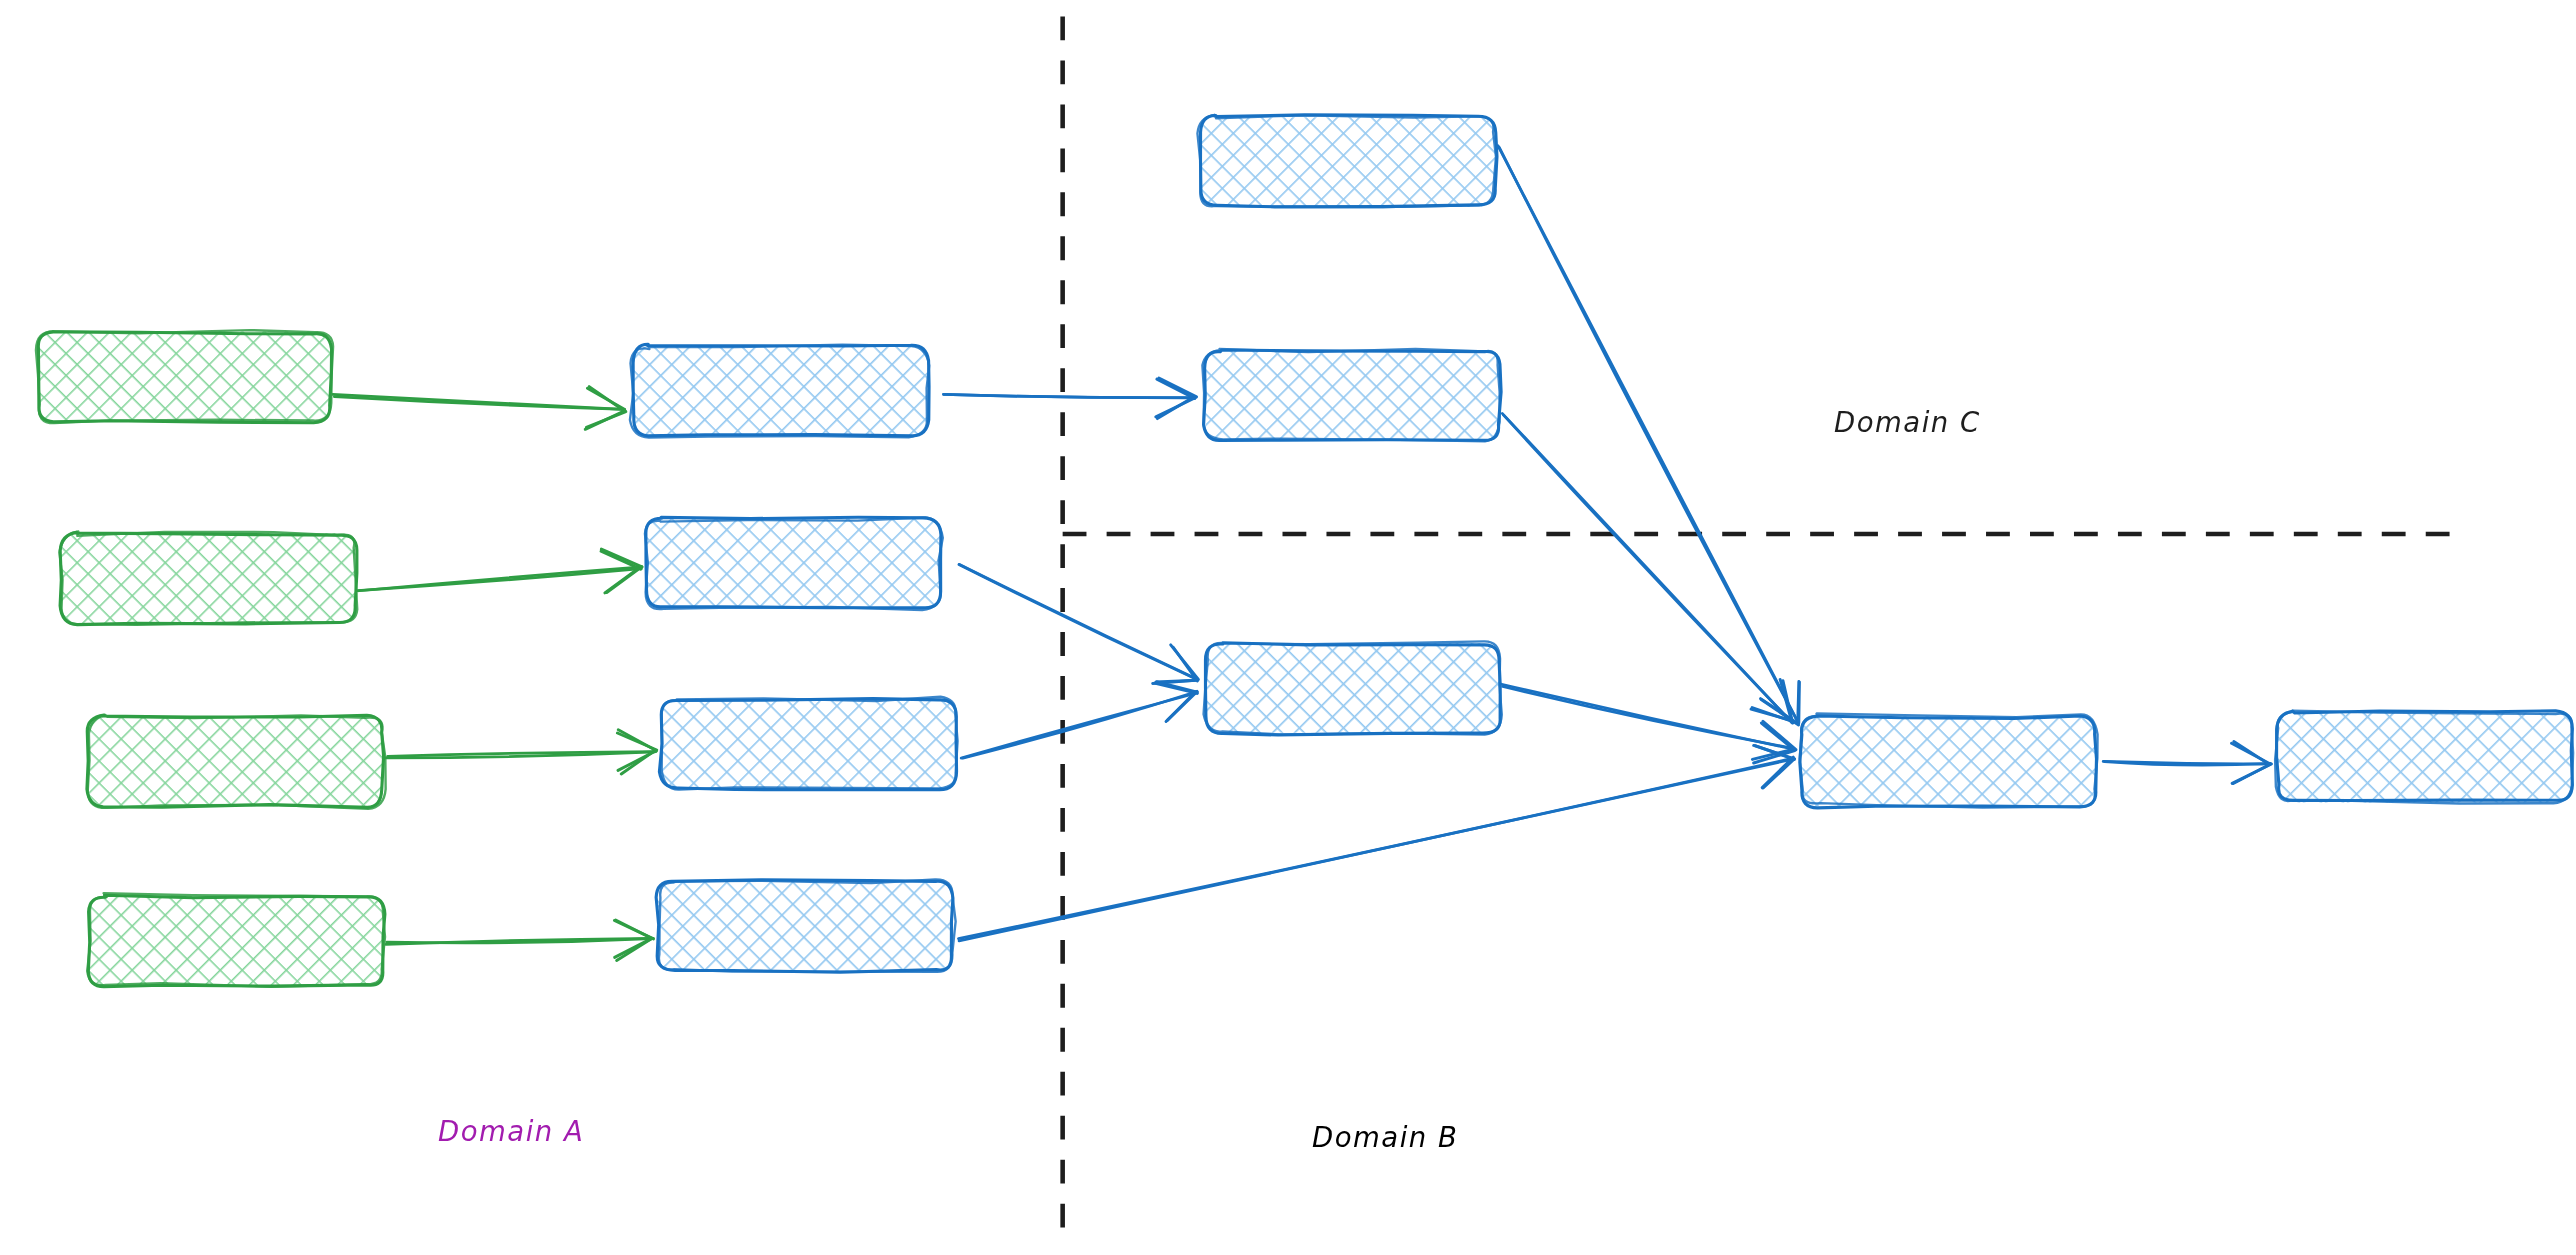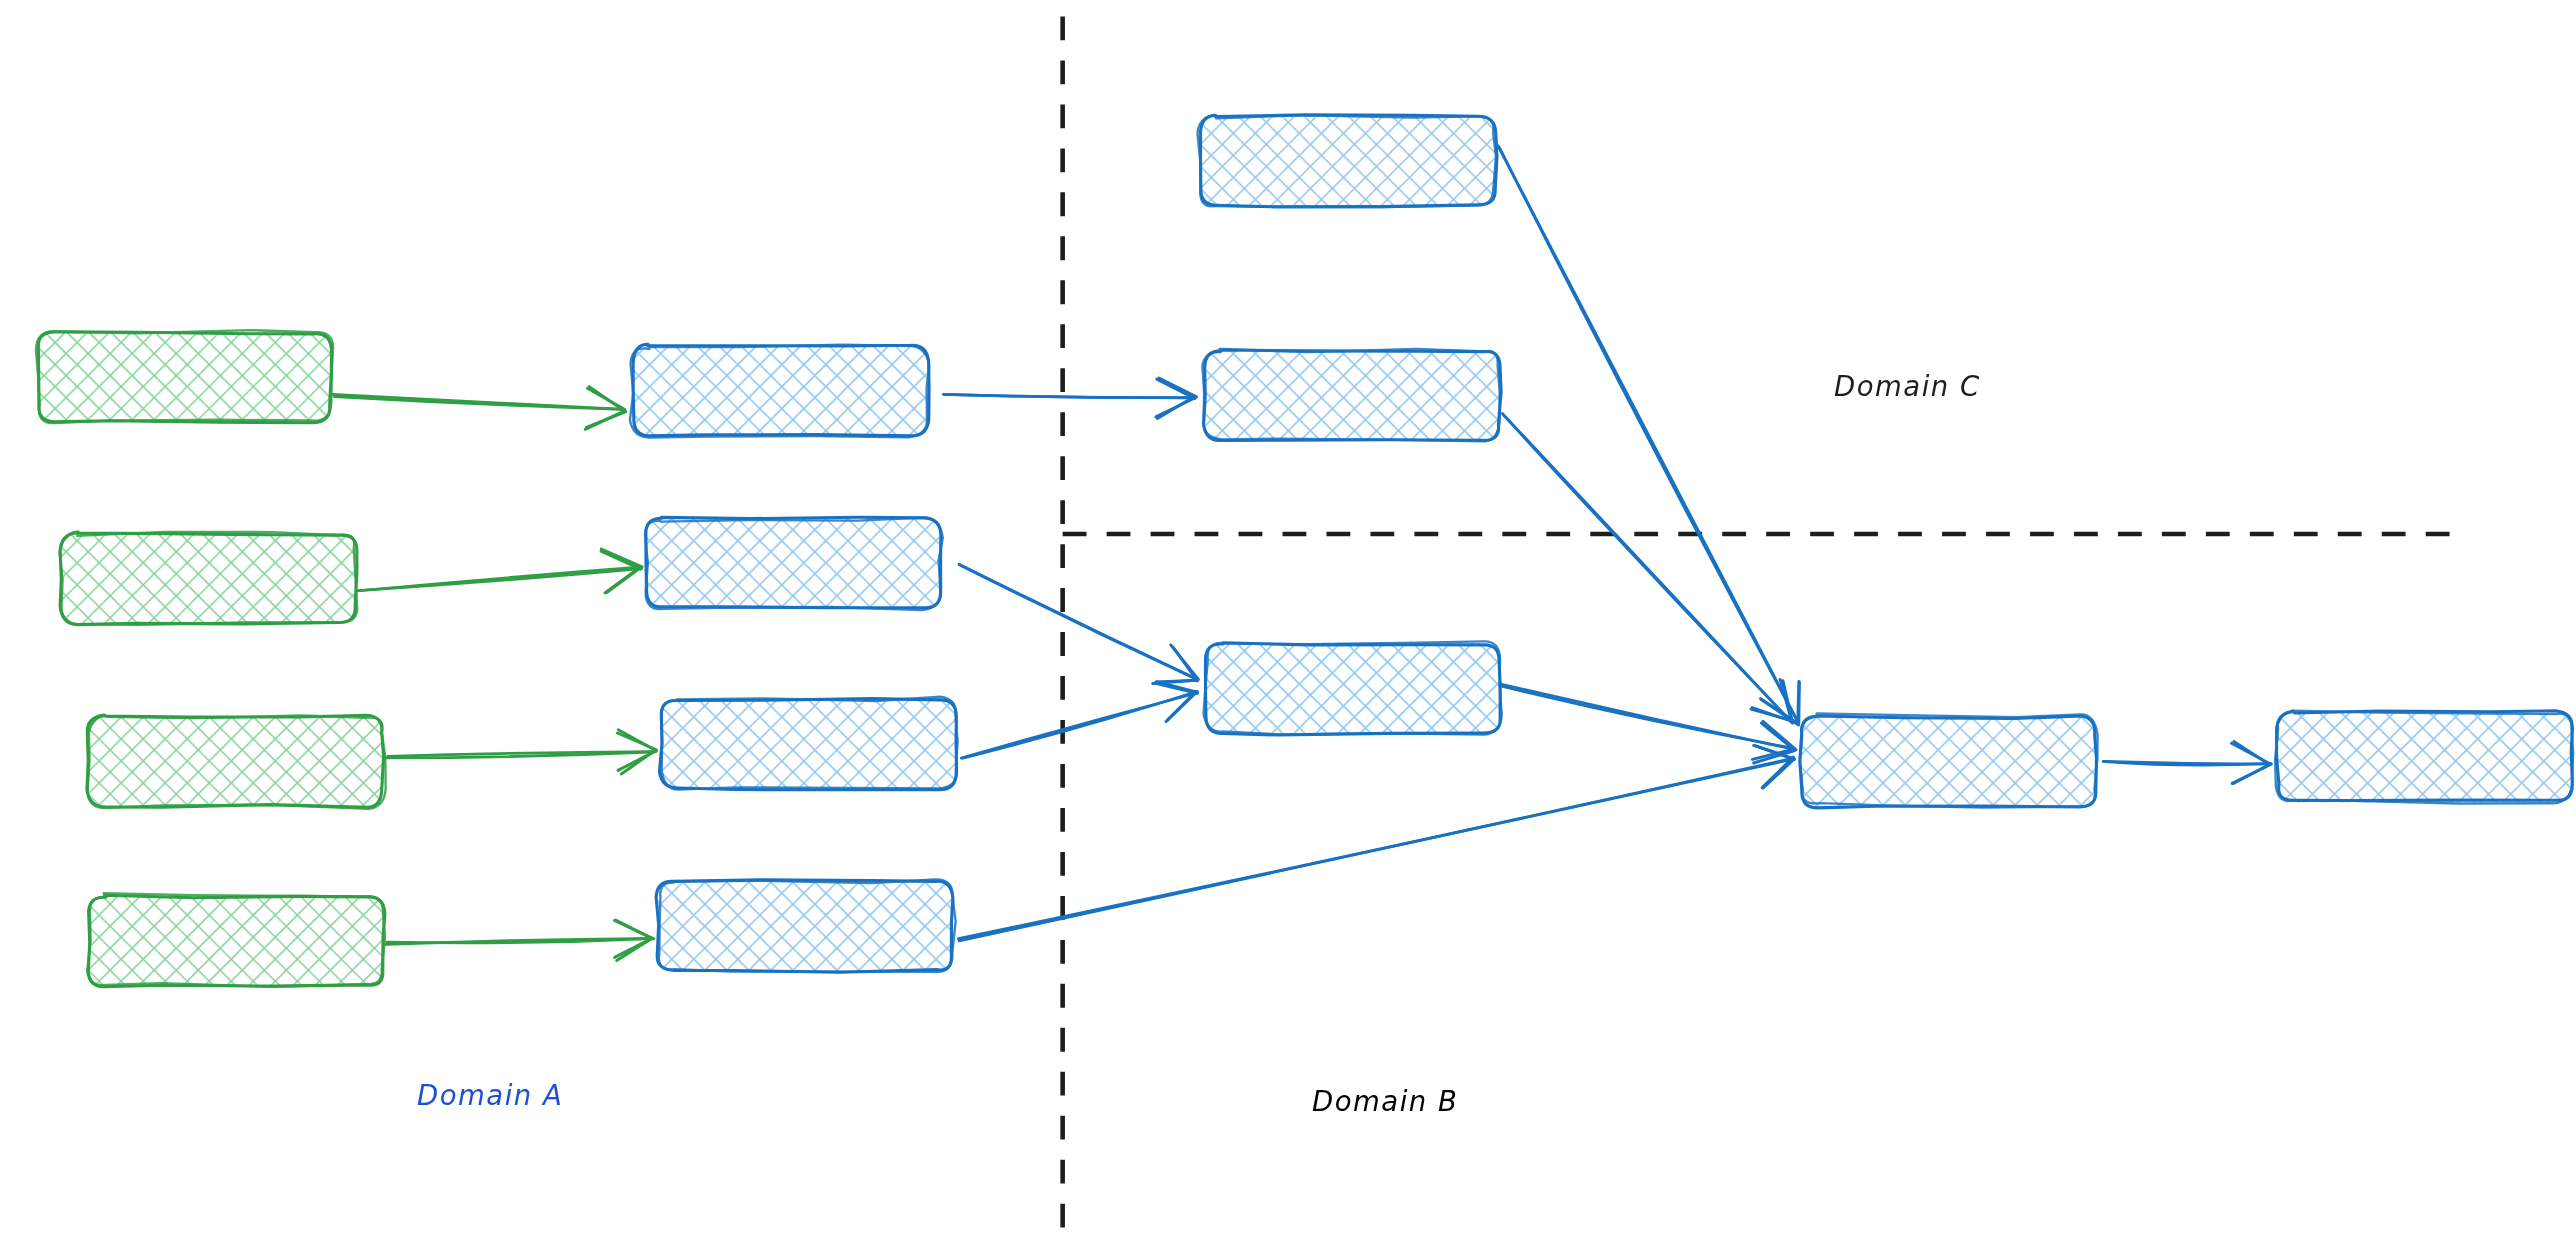--- a/index.html
+++ b/index.html
@@ -32,20 +32,21 @@
   .domain-label {
     position: absolute;
     font-family: "DejaVu Sans", sans-serif;
     font-size: 27.5px;
     font-weight: 400;
     color: #1e1e1e;
     letter-spacing: 1.5px;
     font-style: italic;
     white-space: nowrap;
     user-select: none;
+    margin-top: 36px;
   }
 </style>
 </head>
 <body>
 
 <div id="canvas-root">
   <svg id="diagram-svg" viewBox="0 0 2812 1370" xmlns="http://www.w3.org/2000/svg">
     <defs>
       <pattern id="hatch-green" width="17" height="17" patternUnits="userSpaceOnUse" patternTransform="rotate(45)">
         <rect width="17" height="17" fill="#ffffff"></rect>
@@ -262,18 +263,18 @@
             <rect x="2486" y="778" width="322" height="98" rx="18" ry="18"></rect>
           </clipPath>
           <rect x="2484" y="776" width="326" height="102" fill="url(#hatch-blue)" clip-path="url(#clip-d2)" opacity="0.95"></rect>
           <path d="M 2505.0516594335436 778.3405999453738 L 2597.6446998059746 776.1665211187675 L 2717.8258429983257 777.0387689413502 L 2789.8927275031806 775.9692121760919 Q 2807.9180359110237 777.6467772336676 2808.0954971075057 795.4448517369106 L 2806.8580076113344 819.7412369133905 L 2808.0938876777886 856.9088519411162 Q 2807.3979127928615 874.5135183723643 2791.589386183023 873.5582777606323 L 2684.5501429656147 873.4418206157162 L 2565.9810015648604 873.8517298119142 L 2503.5858030185104 873.6913665743544 Q 2484.967803800106 873.7423521684482 2487.7638127818705 856.9927234174684 L 2485.1670879632234 826.2139651732518 L 2485.200633589923 795.9482478650286 Q 2486.6981632888314 778.370323251374 2502.930619843304 776.5166565002874 Z" stroke="#1971c2" stroke-width="3.4" fill="none" stroke-linecap="round" stroke-linejoin="round" opacity="1"></path>
           <path d="M 2502.2462348924946 775.9285467944109 L 2597.98316196911 777.7707500317134 L 2717.2667330816016 779.0767694304698 L 2789.76644795388 779.3745484230109 Q 2809.544007485546 776.853995335009 2807.11520111151 793.524253435526 L 2808.8799643276257 821.716558145266 L 2807.576944272965 857.7600739811547 Q 2805.2736768843606 875.2100569403731 2787.358869763836 876.8877661519684 L 2684.724300524555 877.1247517491691 L 2567.235481005907 874.315474040527 L 2502.157503373362 873.6966621830128 Q 2487.9503747437147 877.7143986851909 2484.401662601344 858.8356191935949 L 2483.5684138961133 829.3345451404341 L 2486.880076338537 794.8615199557506 Q 2483.2345410328358 780.2067976721563 2504.4254412135106 776.130035875272 Z" stroke="#1971c2" stroke-width="2.6" fill="none" stroke-linecap="round" stroke-linejoin="round" opacity="0.85"></path>
         </g>
       </g>
   </svg>
 
   <div id="label-layer">
-      <div class="domain-label" style="left: 417px; top: 1079px; color: #1d4ed8;">Domain A</div>
+      <div class="domain-label" style="left: 438px; top: 1079px; color: #a21caf;">Domain A</div>
       <div class="domain-label" style="left: 1312px; top: 1085px; color: #000000;">Domain B</div>
       <div class="domain-label" style="left: 1834px; top: 370px; color: rgb(30, 30, 30);">Domain C</div>
     </div>
 </div>
 
 
 </body></html>

